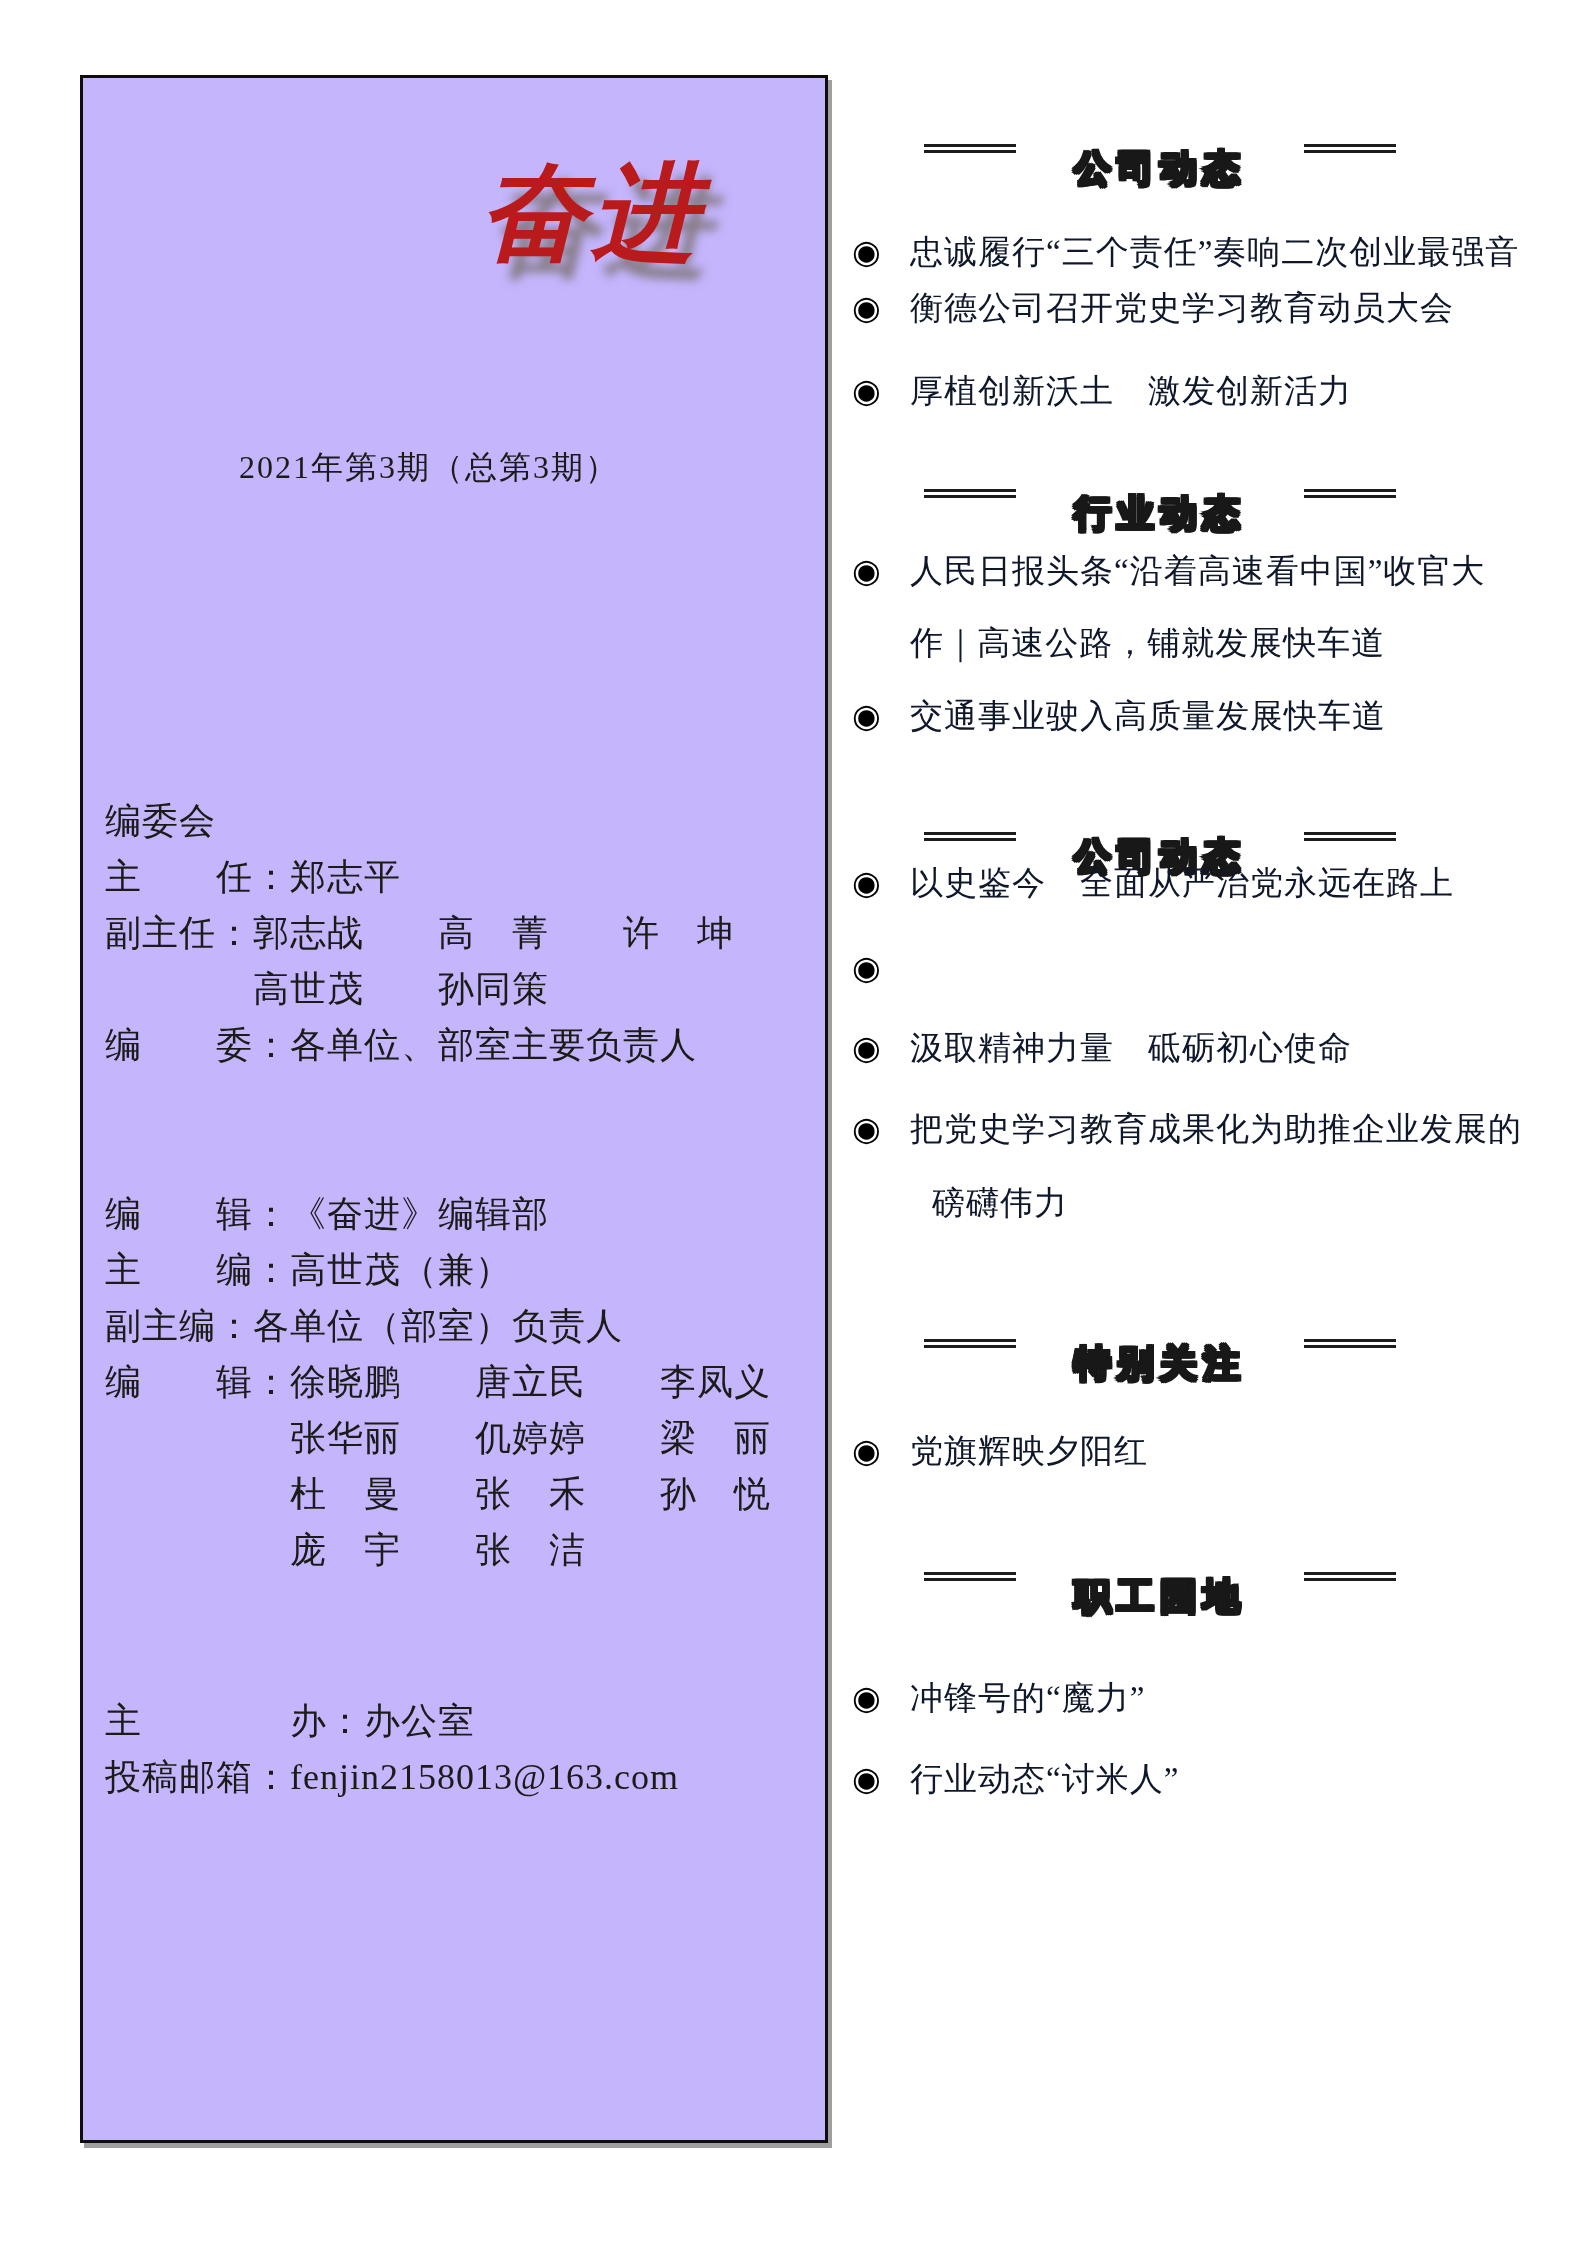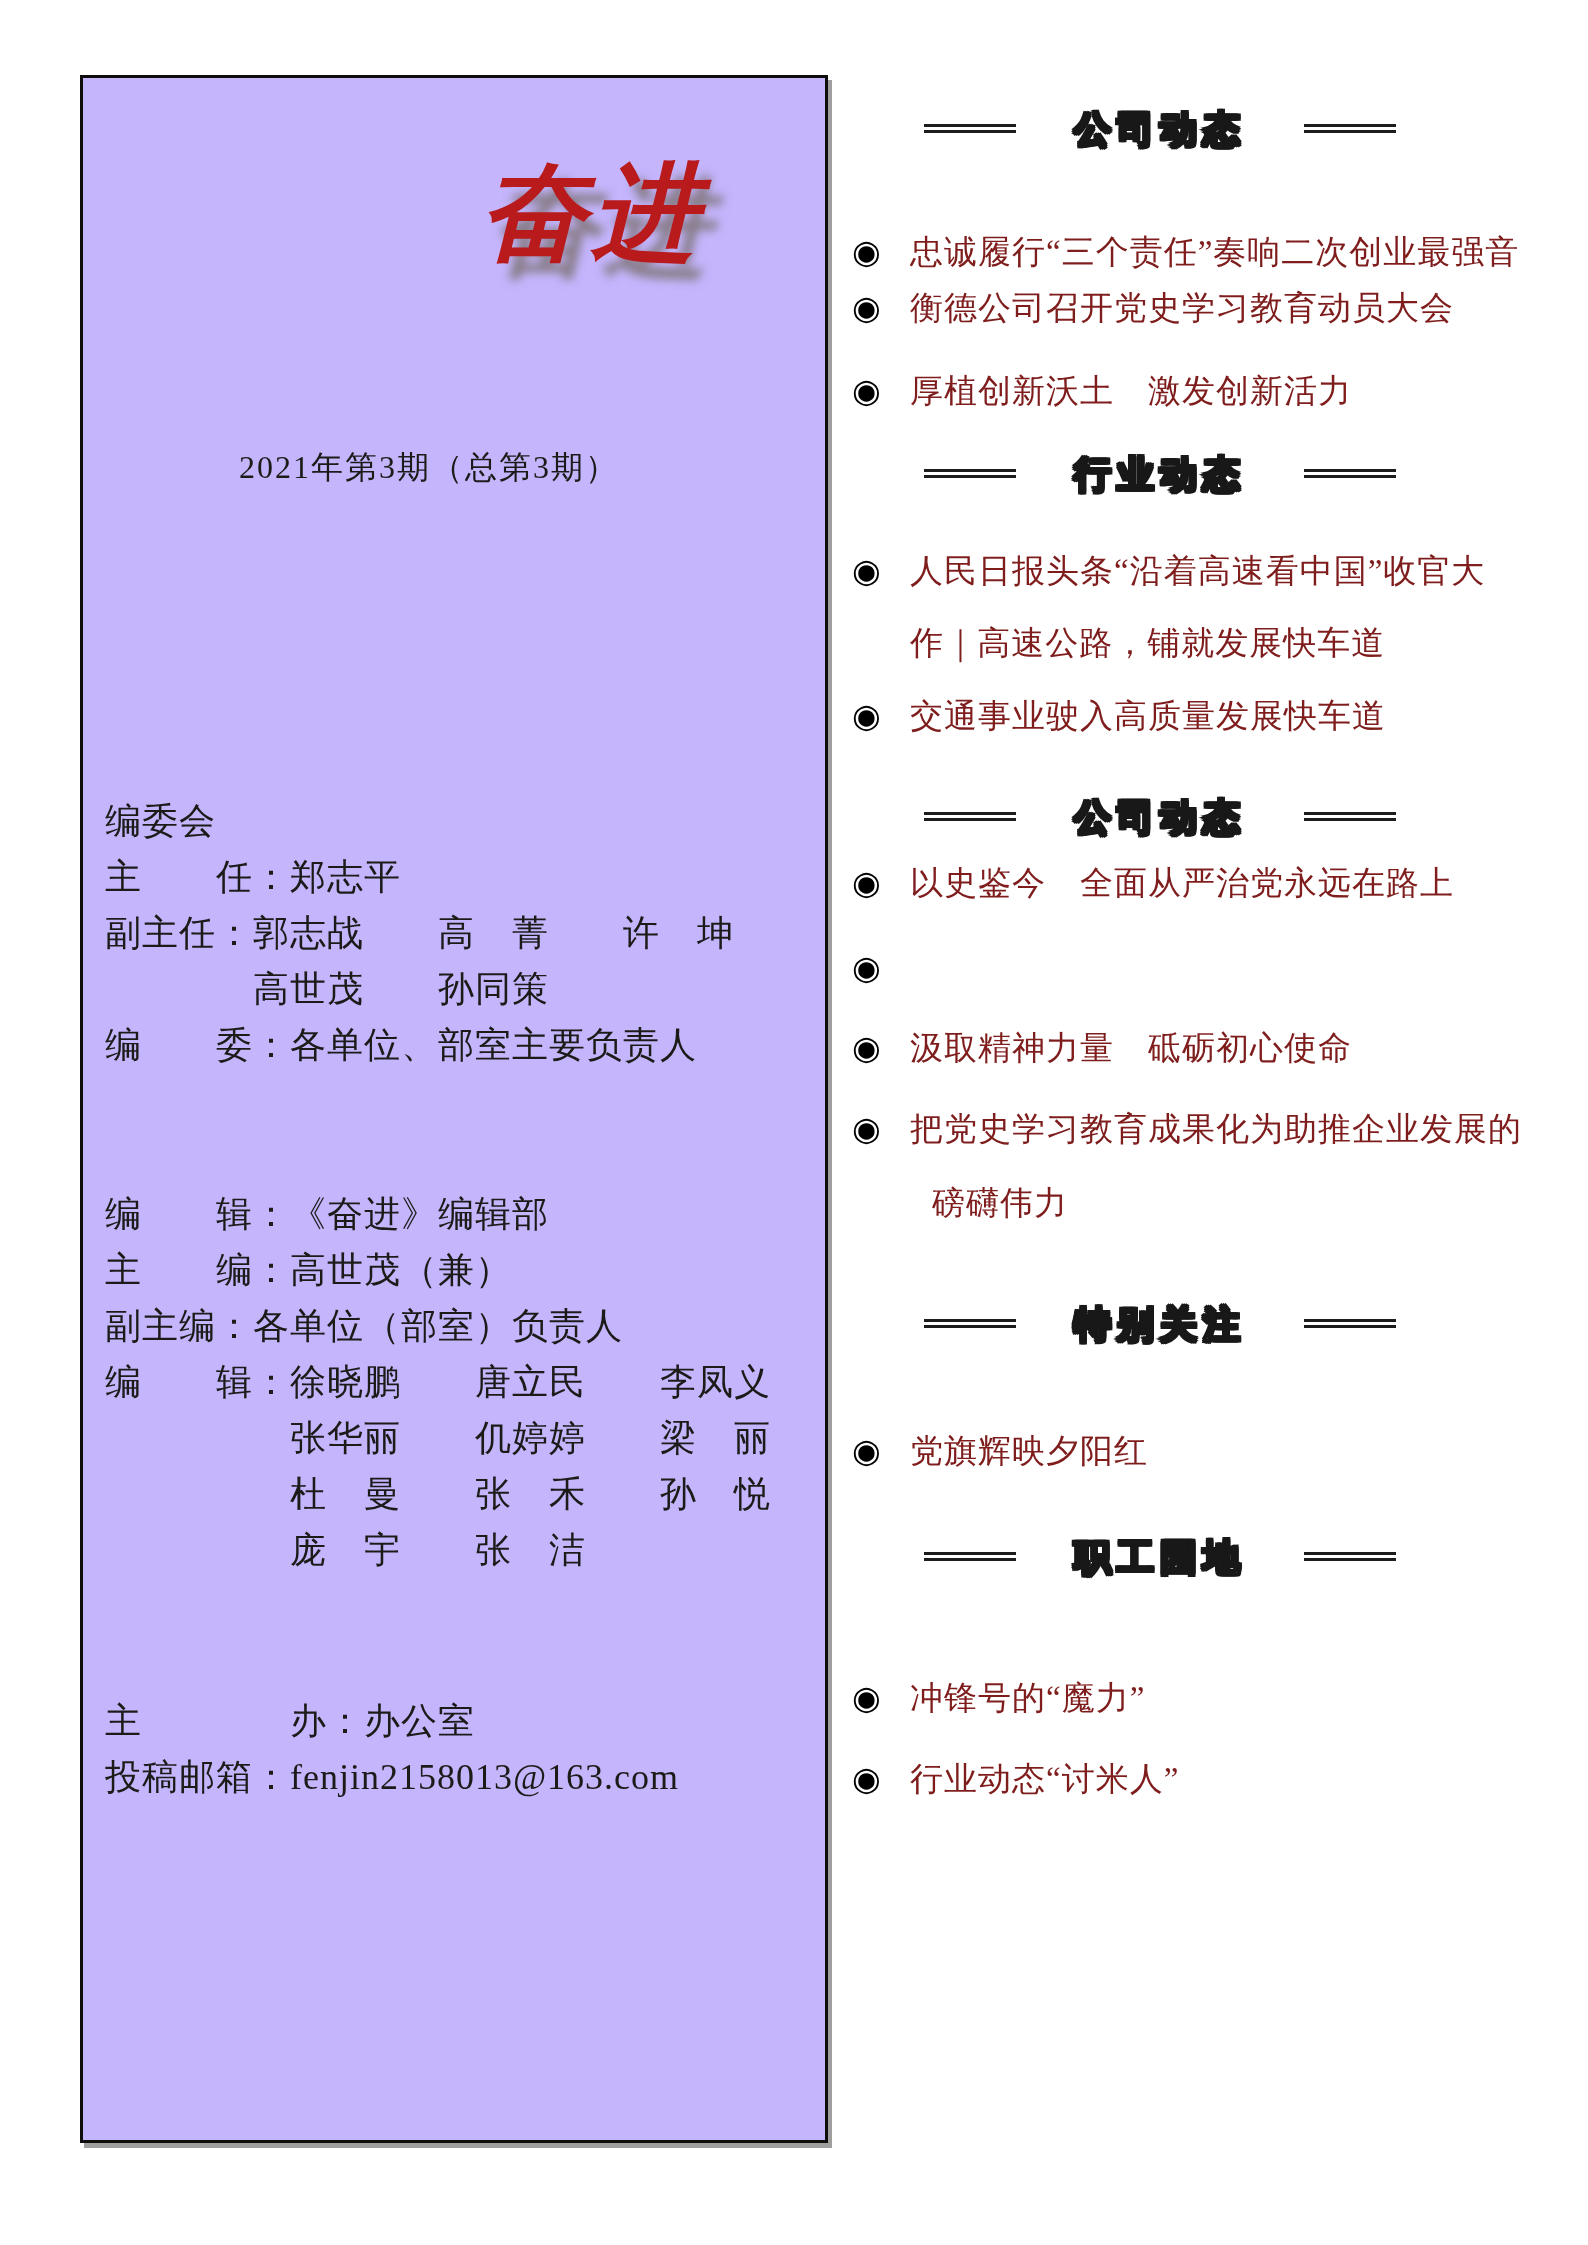--- a/index.html
+++ b/index.html
@@ -39,21 +39,21 @@
   }
   .block-committee{top:715px;}
   .block-editorial{top:1108px;}
   .block-publisher{top:1615px;}
   .block-publisher .line{font-size:38px;line-height:58px;}
 
   
   .toc{position:absolute;left:0;top:0;width:1588px;height:2245px;}
   .theader{
     position:absolute;left:850px;width:620px;
-    display:flex;align-items:center;justify-content:center;gap:58px;
+    display:flex;align-items:flex-start;justify-content:center;gap:58px;margin-top:39px;
   }
   .htitle{
     font-family:"Liberation Sans","DejaVu Sans",sans-serif;
     font-size:37px;font-weight:bold;letter-spacing:6px;
     color:#ffffff;
     -webkit-text-stroke:2px #181818;
     text-shadow:
       -2px -2px 0 #181818, 2px -2px 0 #181818,
       -2px  2px 0 #181818, 2px  2px 0 #181818,
       -2px  0   0 #181818, 2px  0   0 #181818,
@@ -68,21 +68,21 @@
   .trow{
     position:absolute;left:852px;width:690px;
     display:flex;align-items:flex-start;line-height:44px;
   }
   .bullet{
     width:58px;flex:0 0 58px;
     font-family:"DejaVu Sans",sans-serif;
     font-size:33px;line-height:44px;color:#000;
   }
   .ttext{
-    font-size:33px;letter-spacing:1px;white-space:pre-wrap;color:#7f1d1d;
+    font-size:33px;letter-spacing:1px;white-space:pre-wrap;color:#0f172a;
   }
   .trow.cont{left:910px;}
   .trow.cont.indent{left:932px;}
 </style>
 </head>
 <body>
 
 <div class="page">
 
   <div class="panel">

